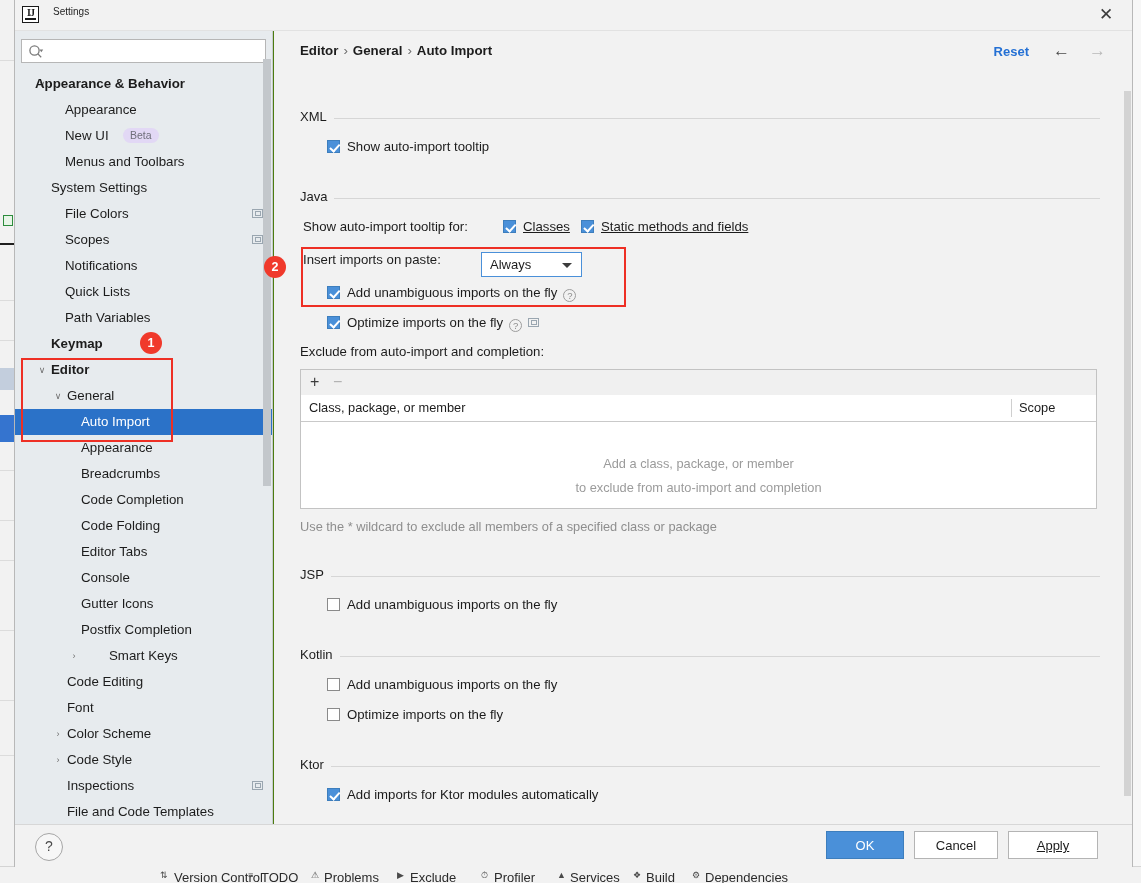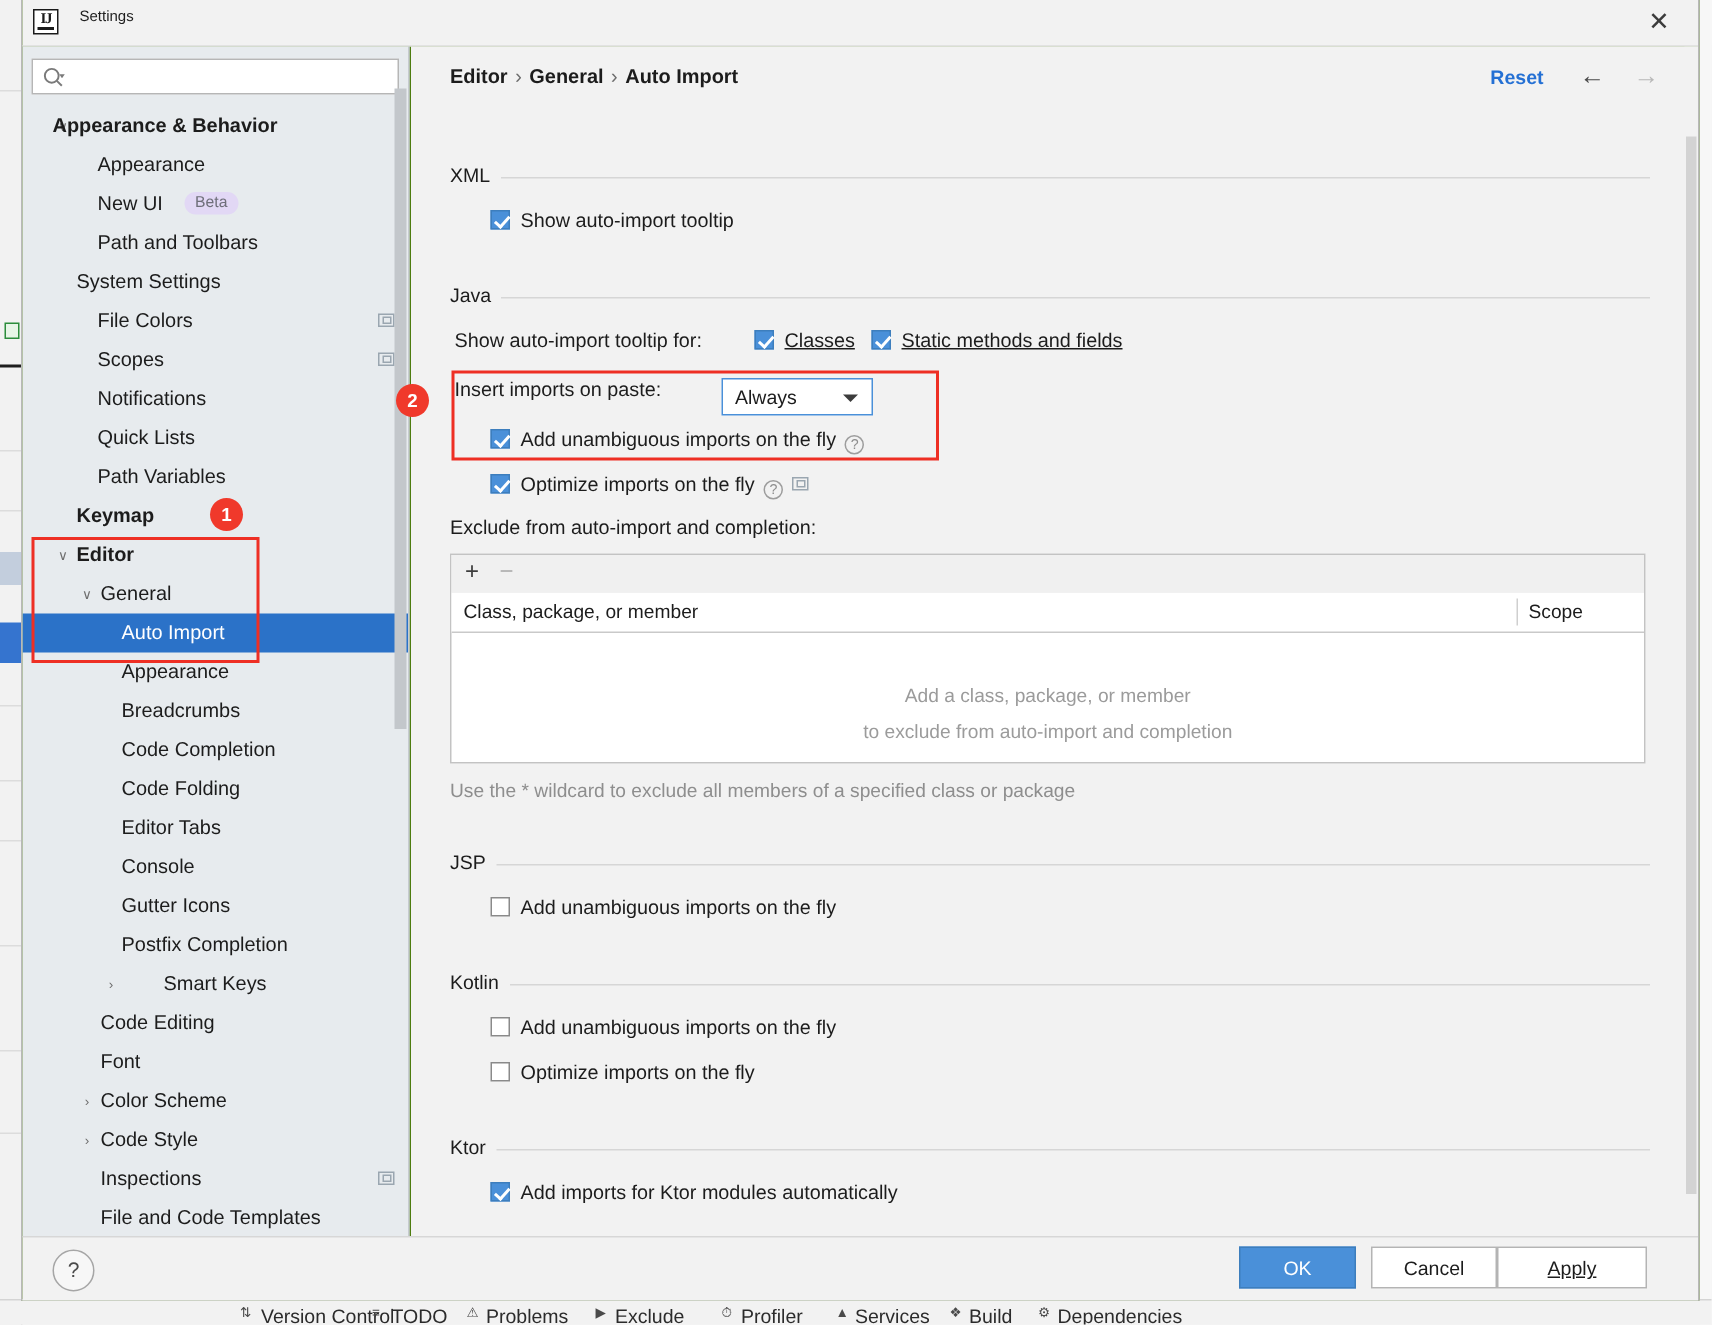--- a/index.html
+++ b/index.html
@@ -99,21 +99,21 @@
   
   #content-scrollbar-track{position:absolute;right:0;top:0;width:9px;height:793px;background:#f2f2f2;}
   #content-scrollbar-thumb{position:absolute;right:1px;top:60px;width:7px;height:705px;background:#d3d3d3;}
 
   
   #footer{position:absolute;left:0;top:824px;width:1117px;height:42px;background:#f2f2f2;border-top:1px solid #d7d7d7;}
   #help-button{position:absolute;left:20px;top:8px;width:26px;height:26px;border:1px solid #a6a6a6;border-radius:50%;background:#f7f7f7;color:#4a4a4a;font-size:14px;line-height:25px;text-align:center;cursor:default;}
   .dlg-btn{position:absolute;top:6px;height:28px;line-height:27px;text-align:center;font-size:13px;box-sizing:border-box;border:1px solid #b4b4b4;background:#ffffff;color:#1c1c1c;cursor:default;}
   #ok-button{right:228px;width:78px;background:#4a90d9;border-color:#3d7ebd;color:#ffffff;}
   #cancel-button{right:134px;width:84px;}
-  #apply-button{right:34px;width:100px;}
+  #apply-button{right:34px;width:90px;}
 
   
   .red-box{position:absolute;border:2.5px solid #ee2f24;box-sizing:border-box;pointer-events:none;}
   #red-box-1{left:21px;top:358px;width:152px;height:84px;}
   #red-box-2{left:301px;top:247px;width:325px;height:60px;}
   .badge{position:absolute;width:22px;height:22px;border-radius:50%;background:#f0392b;color:#ffffff;font-size:12.5px;font-weight:bold;line-height:22px;text-align:center;}
   #badge-1{left:140px;top:332px;}
   #badge-2{left:264px;top:256px;}
 </style>
 </head>
@@ -189,21 +189,21 @@
             <span class="label" style="left: 20px;">Appearance &amp; Behavior</span>
           </div>
           <div class="tree-row">
             <span class="label" style="left: 50px;">Appearance</span>
           </div>
           <div class="tree-row">
             <span class="label" style="left: 50px;">New UI</span>
             <span class="beta-pill" style="left: 108px;">Beta</span>
           </div>
           <div class="tree-row">
-            <span class="label" style="left: 50px;">Path and Toolbars</span>
+            <span class="label" style="left: 50px;">Menus and Toolbars</span>
           </div>
           <div class="tree-row">
             <span class="twisty" style="left: 36px;">›</span>
             <span class="label" style="left: 36px;">System Settings</span>
           </div>
           <div class="tree-row">
             <span class="label" style="left: 50px;">File Colors</span>
             <span class="sq-icon">
               <i></i>
             </span>

